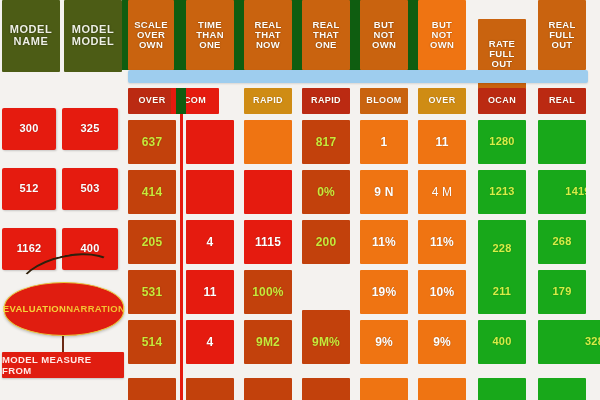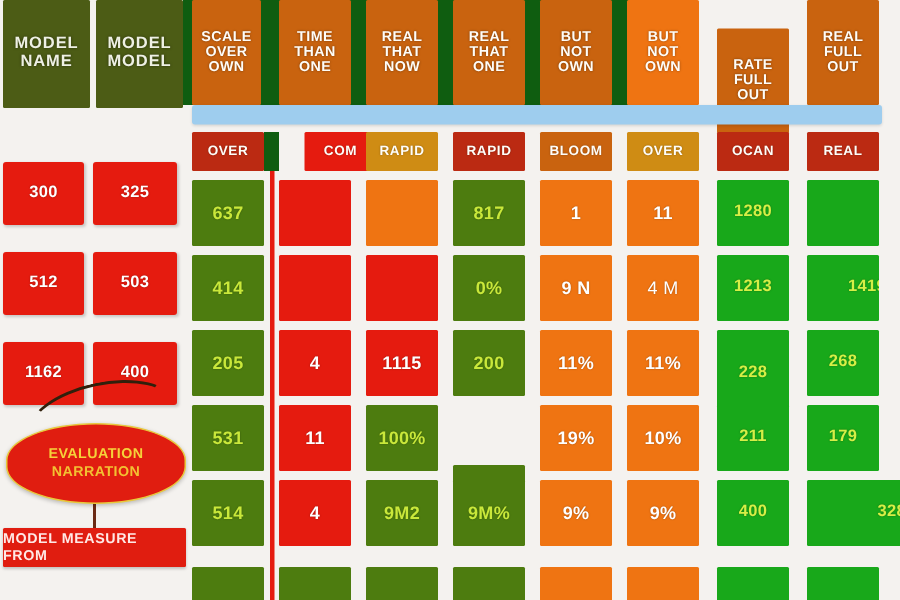--- a/index.html
+++ b/index.html
@@ -20,21 +20,21 @@
     line-height:1.05;
     border-radius:1px;
     text-shadow:0 0 1.2px rgba(0,0,0,.35);
     overflow:hidden;
     letter-spacing:.2px;
   }
   .cell span{display:block;padding:0 2px;}
 
   
   .c-olive   {background:#4c5c15;color:#f2f3ee;}
-  .c-dgreen  {background:#4d7c0f;color:#c9e83a;}
+  .c-dgreen  {background:#c2410c;color:#c9e83a;}
   .c-bgreen  {background:#18a81a;color:#d6ef46;}
   .c-red     {background:#e51b0f;color:#ffffff;}
   .c-dred    {background:#bb2a12;color:#ffffff;}
   .c-orange  {background:#ef7412;color:#ffffff;}
   .c-dorange {background:#c9630f;color:#fdf6ee;}
   .c-amber   {background:#cf8c14;color:#fff8e6;}
 
   
   .titleblk{
     font-size:11px;font-weight:700;
@@ -77,21 +77,21 @@
     border-radius:2px;
     box-shadow:1px 1px 2px rgba(0,0,0,.18);
   }
 
   
   .callout{
     position:absolute;
     background:#e01d10;
     border:1.5px solid #e8c93c;
     border-radius:50%/46%;
-    display:flex;flex-direction:column;
+    display:flex;flex-direction:row;
     align-items:center;justify-content:center;
     color:#f5d23a;
     font-size:9.5px;font-weight:700;
     letter-spacing:.3px;
     text-align:center;
     box-shadow:0 1px 3px rgba(0,0,0,.25);
     z-index:6;
   }
   .callout span{display:block;line-height:1.25;}
   .callout-line2{color:#f2c132;}
@@ -198,21 +198,21 @@
     <b>FULL</b><br>
     <b>OUT</b>
   </span>
 </div>
 
 <div class="bluebar" style="left:128px;top:70px;width:460px;height:13px;"></div>
 
 <div class="cell c-dred hdr-sub" style="left:128px;top:88px;width:48px;height:26px;">
   <span>OVER</span>
 </div>
-<div class="cell c-red hdr-sub" style="left:203px;top:88px;width:48px;height:26px;">
+<div class="cell c-red hdr-sub" style="left:171px;top:88px;width:48px;height:26px;">
   <span>COM</span>
 </div>
 <div class="cell c-amber hdr-sub" style="left:244px;top:88px;width:48px;height:26px;">
   <span>RAPID</span>
 </div>
 <div class="cell c-dred hdr-sub" style="left:302px;top:88px;width:48px;height:26px;">
   <span>RAPID</span>
 </div>
 <div class="cell c-dorange hdr-sub" style="left:360px;top:88px;width:48px;height:26px;">
   <span>BLOOM</span>

